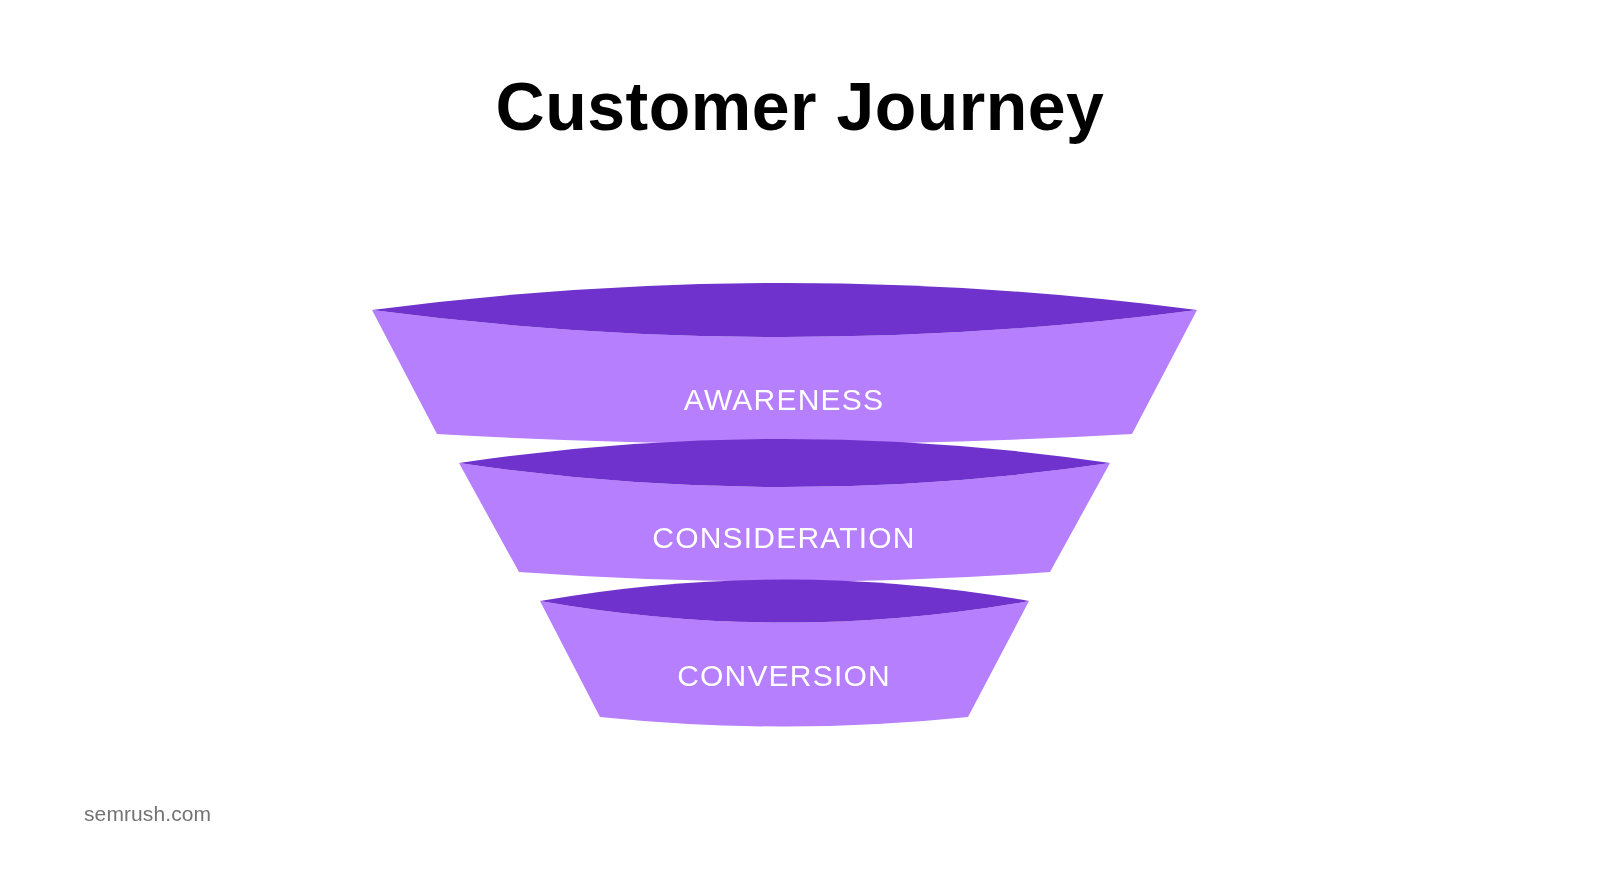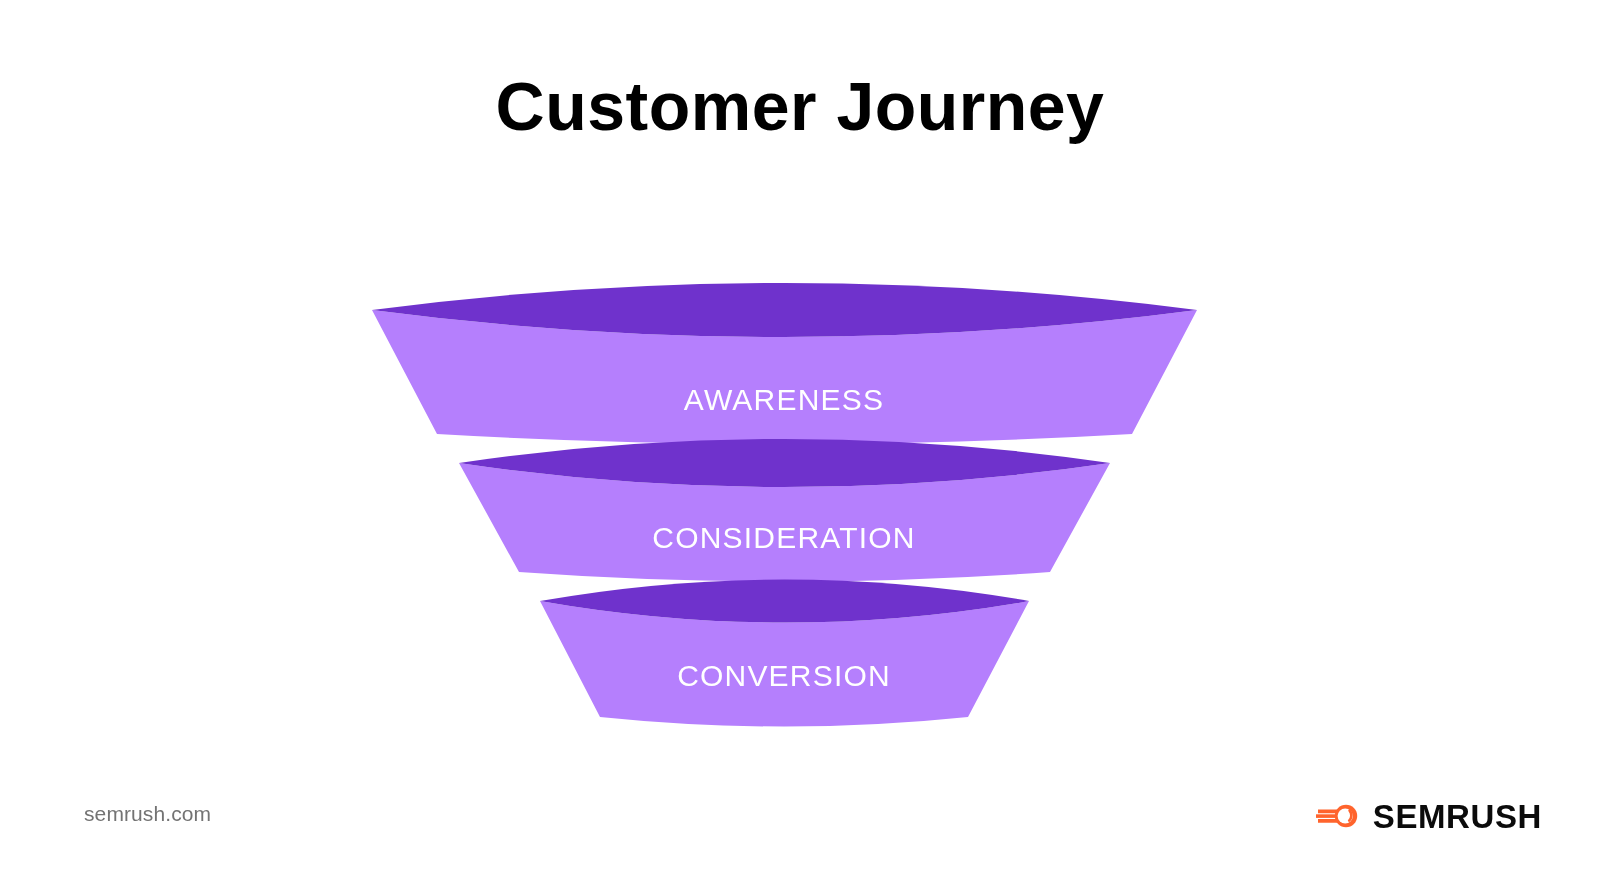--- a/index.html
+++ b/index.html
@@ -146,29 +146,14 @@
                  Q 784,516 1029,559
                  Q 784,602 540,559 Z"></path>
         <text class="stage-label" x="784" y="636">CONVERSION</text>
       </g>
 
     </svg>
   </div>
 
   <div class="footer-url">semrush.com</div>
 
-  <div class="brand">
-    <svg class="brand-icon" viewBox="0 0 44 32" xmlns="http://www.w3.org/2000/svg">
-
-      <path fill="#ff642d" d="M 2,9.5 L 27,9.5 L 22,13.2 L 2,13.2 Z"></path>
-      <path fill="#ff642d" d="M 0,14.3 L 24,14.3 L 24,17.9 L 0,17.9 Z"></path>
-      <path fill="#ff642d" d="M 2,19.0 L 22,19.0 L 27,22.7 L 2,22.7 Z"></path>
-
-      <circle cx="30" cy="16" r="11.2" fill="#ff642d"></circle>
-
-      <circle cx="29.2" cy="16" r="7.6" fill="#ffffff"></circle>
-
-      <path fill="none" stroke="#ff642d" stroke-width="2.6" stroke-linecap="round" d="M 33.6,10.6 A 7.4,7.4 0 0 1 33.2,20.6"></path>
-    </svg>
-    <div class="brand-word">SEMRUSH</div>
-  </div>
 
 </div>
 
 </body></html>

